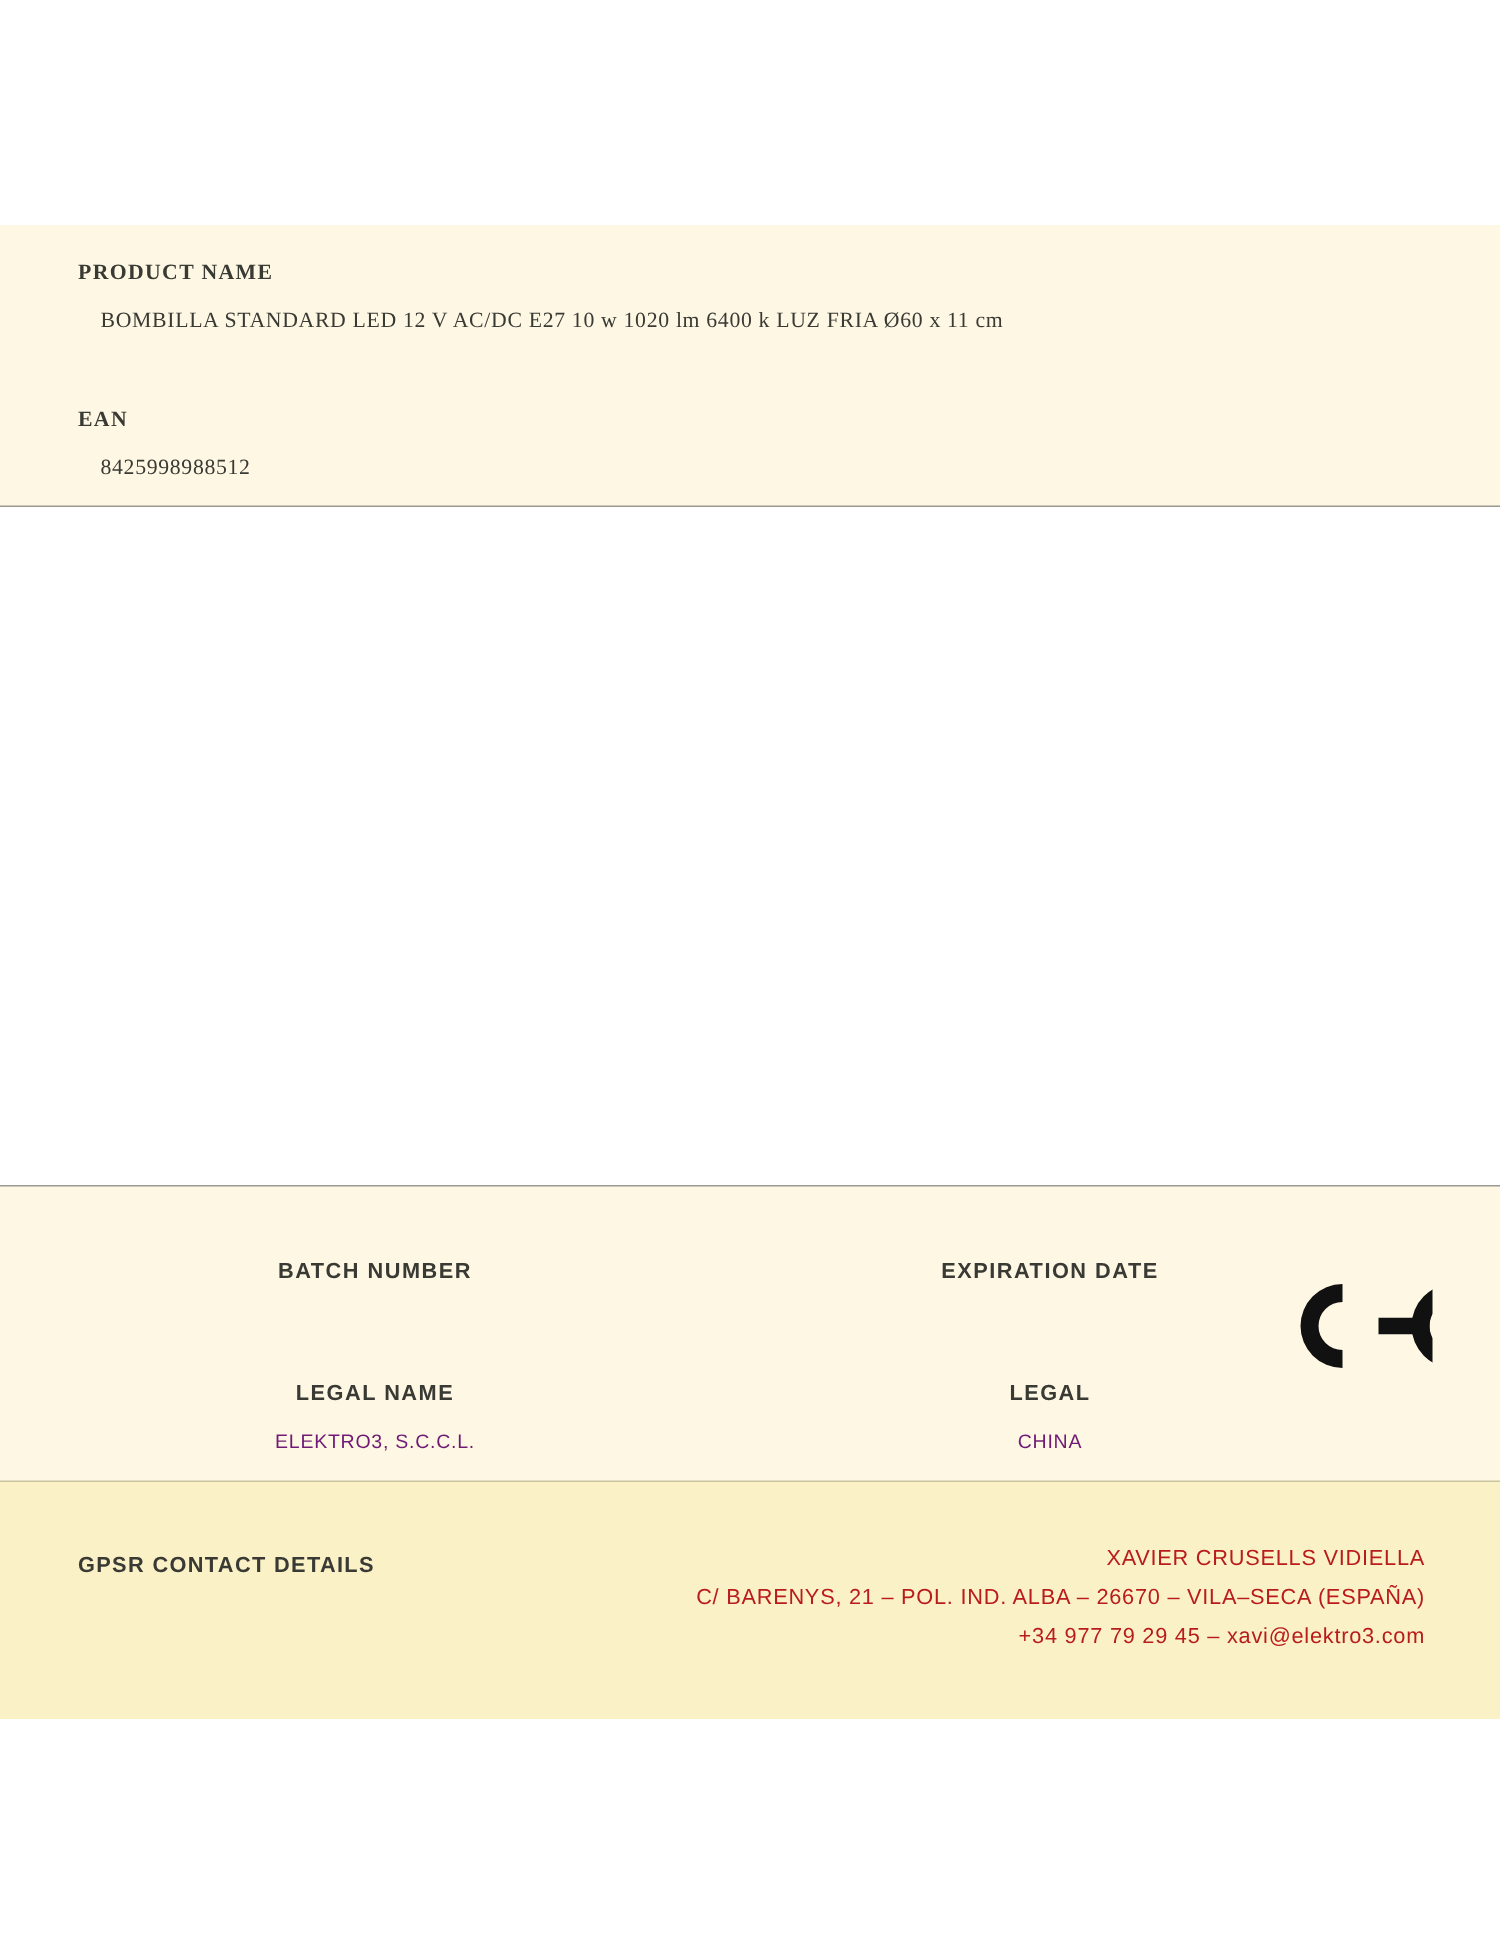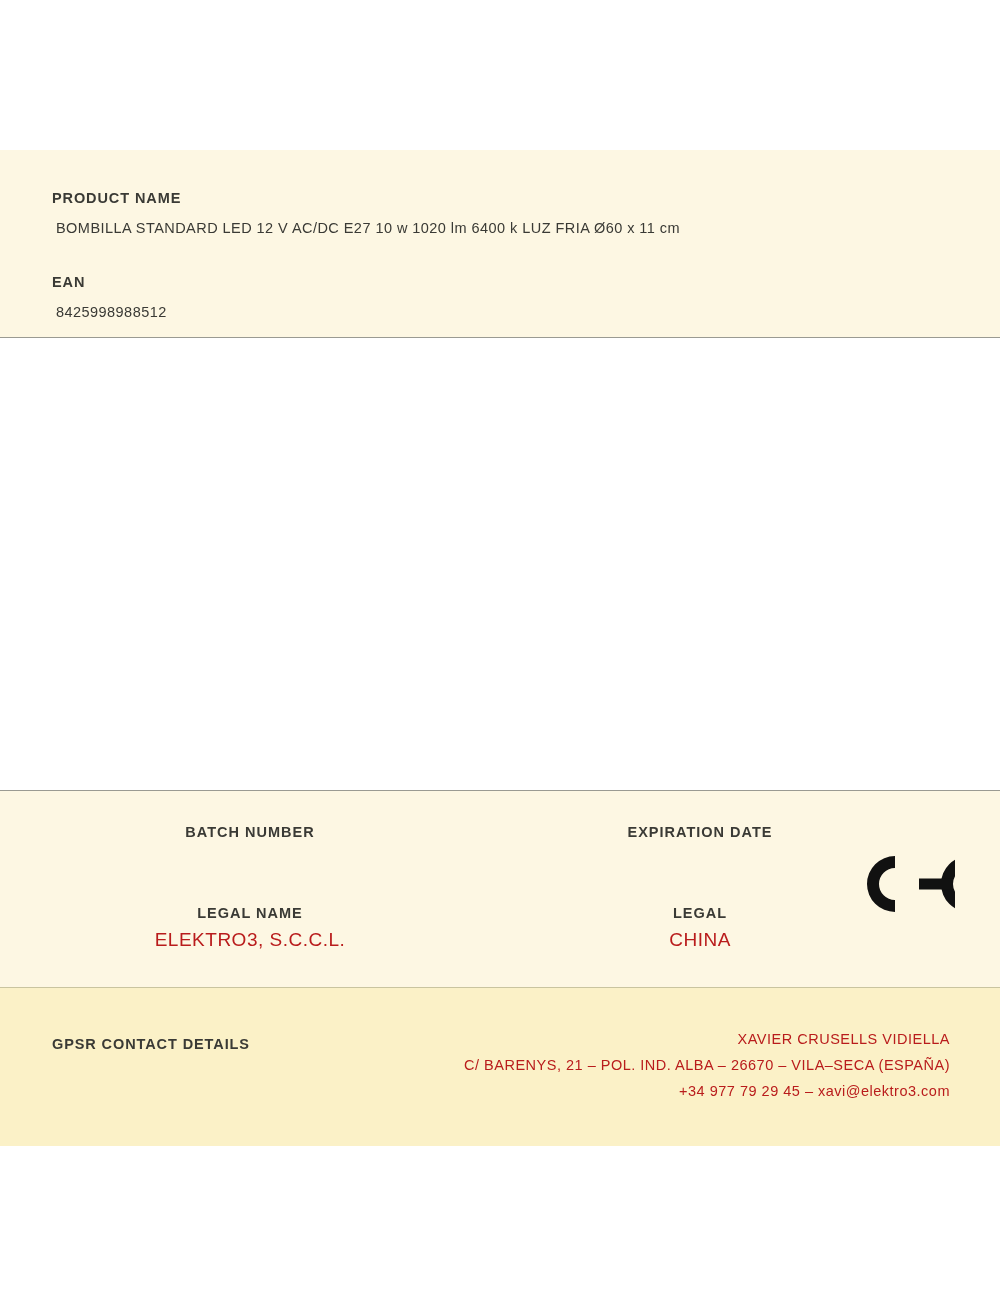--- a/index.html
+++ b/index.html
@@ -29,34 +29,35 @@
     position: absolute;
     left: 0;
     top: 150px;
     width: 1000px;
     height: 188px;
     background: #fdf7e3;
     border-bottom: 1px solid #9a9a92;
     box-sizing: border-box;
   }
   .product-inner {
-    padding: 40px 52px 0 52px;
+    padding: 24px 52px 0 52px;
+    font-family: Liberation Serif, serif;
   }
   .field-label {
     font-size: 14.5px;
     font-weight: bold;
     letter-spacing: 0.9px;
     color: #3a3a35;
     margin: 0 0 14px 0;
   }
   .field-value {
     font-size: 14.5px;
     letter-spacing: 0.45px;
     color: #3a3a35;
-    margin: 4px;
+    margin: 15px;
   }
   .spacer-lg { height: 34px; }
 
   
   .blank-area {
     position: absolute;
     left: 0;
     top: 338px;
     width: 1000px;
     height: 452px;
@@ -91,26 +92,26 @@
   .col-b {
     width: 400px;
     text-align: center;
   }
 
   .cell-label {
     font-size: 14.5px;
     font-weight: bold;
     letter-spacing: 1px;
     color: #3a3a35;
-    margin: 0;
+    margin: 16px;
   }
   .cell-value {
-    font-size: 19px;
+    font-size: 13px;
     letter-spacing: 0.5px;
-    color: #b91c1c;
+    color: #701a75;
     margin: 8px 0 0 0;
   }
 
   .ce-mark {
     position: absolute;
     left: 855px;
     top: 62px;
     width: 100px;
     height: 60px;
   }

